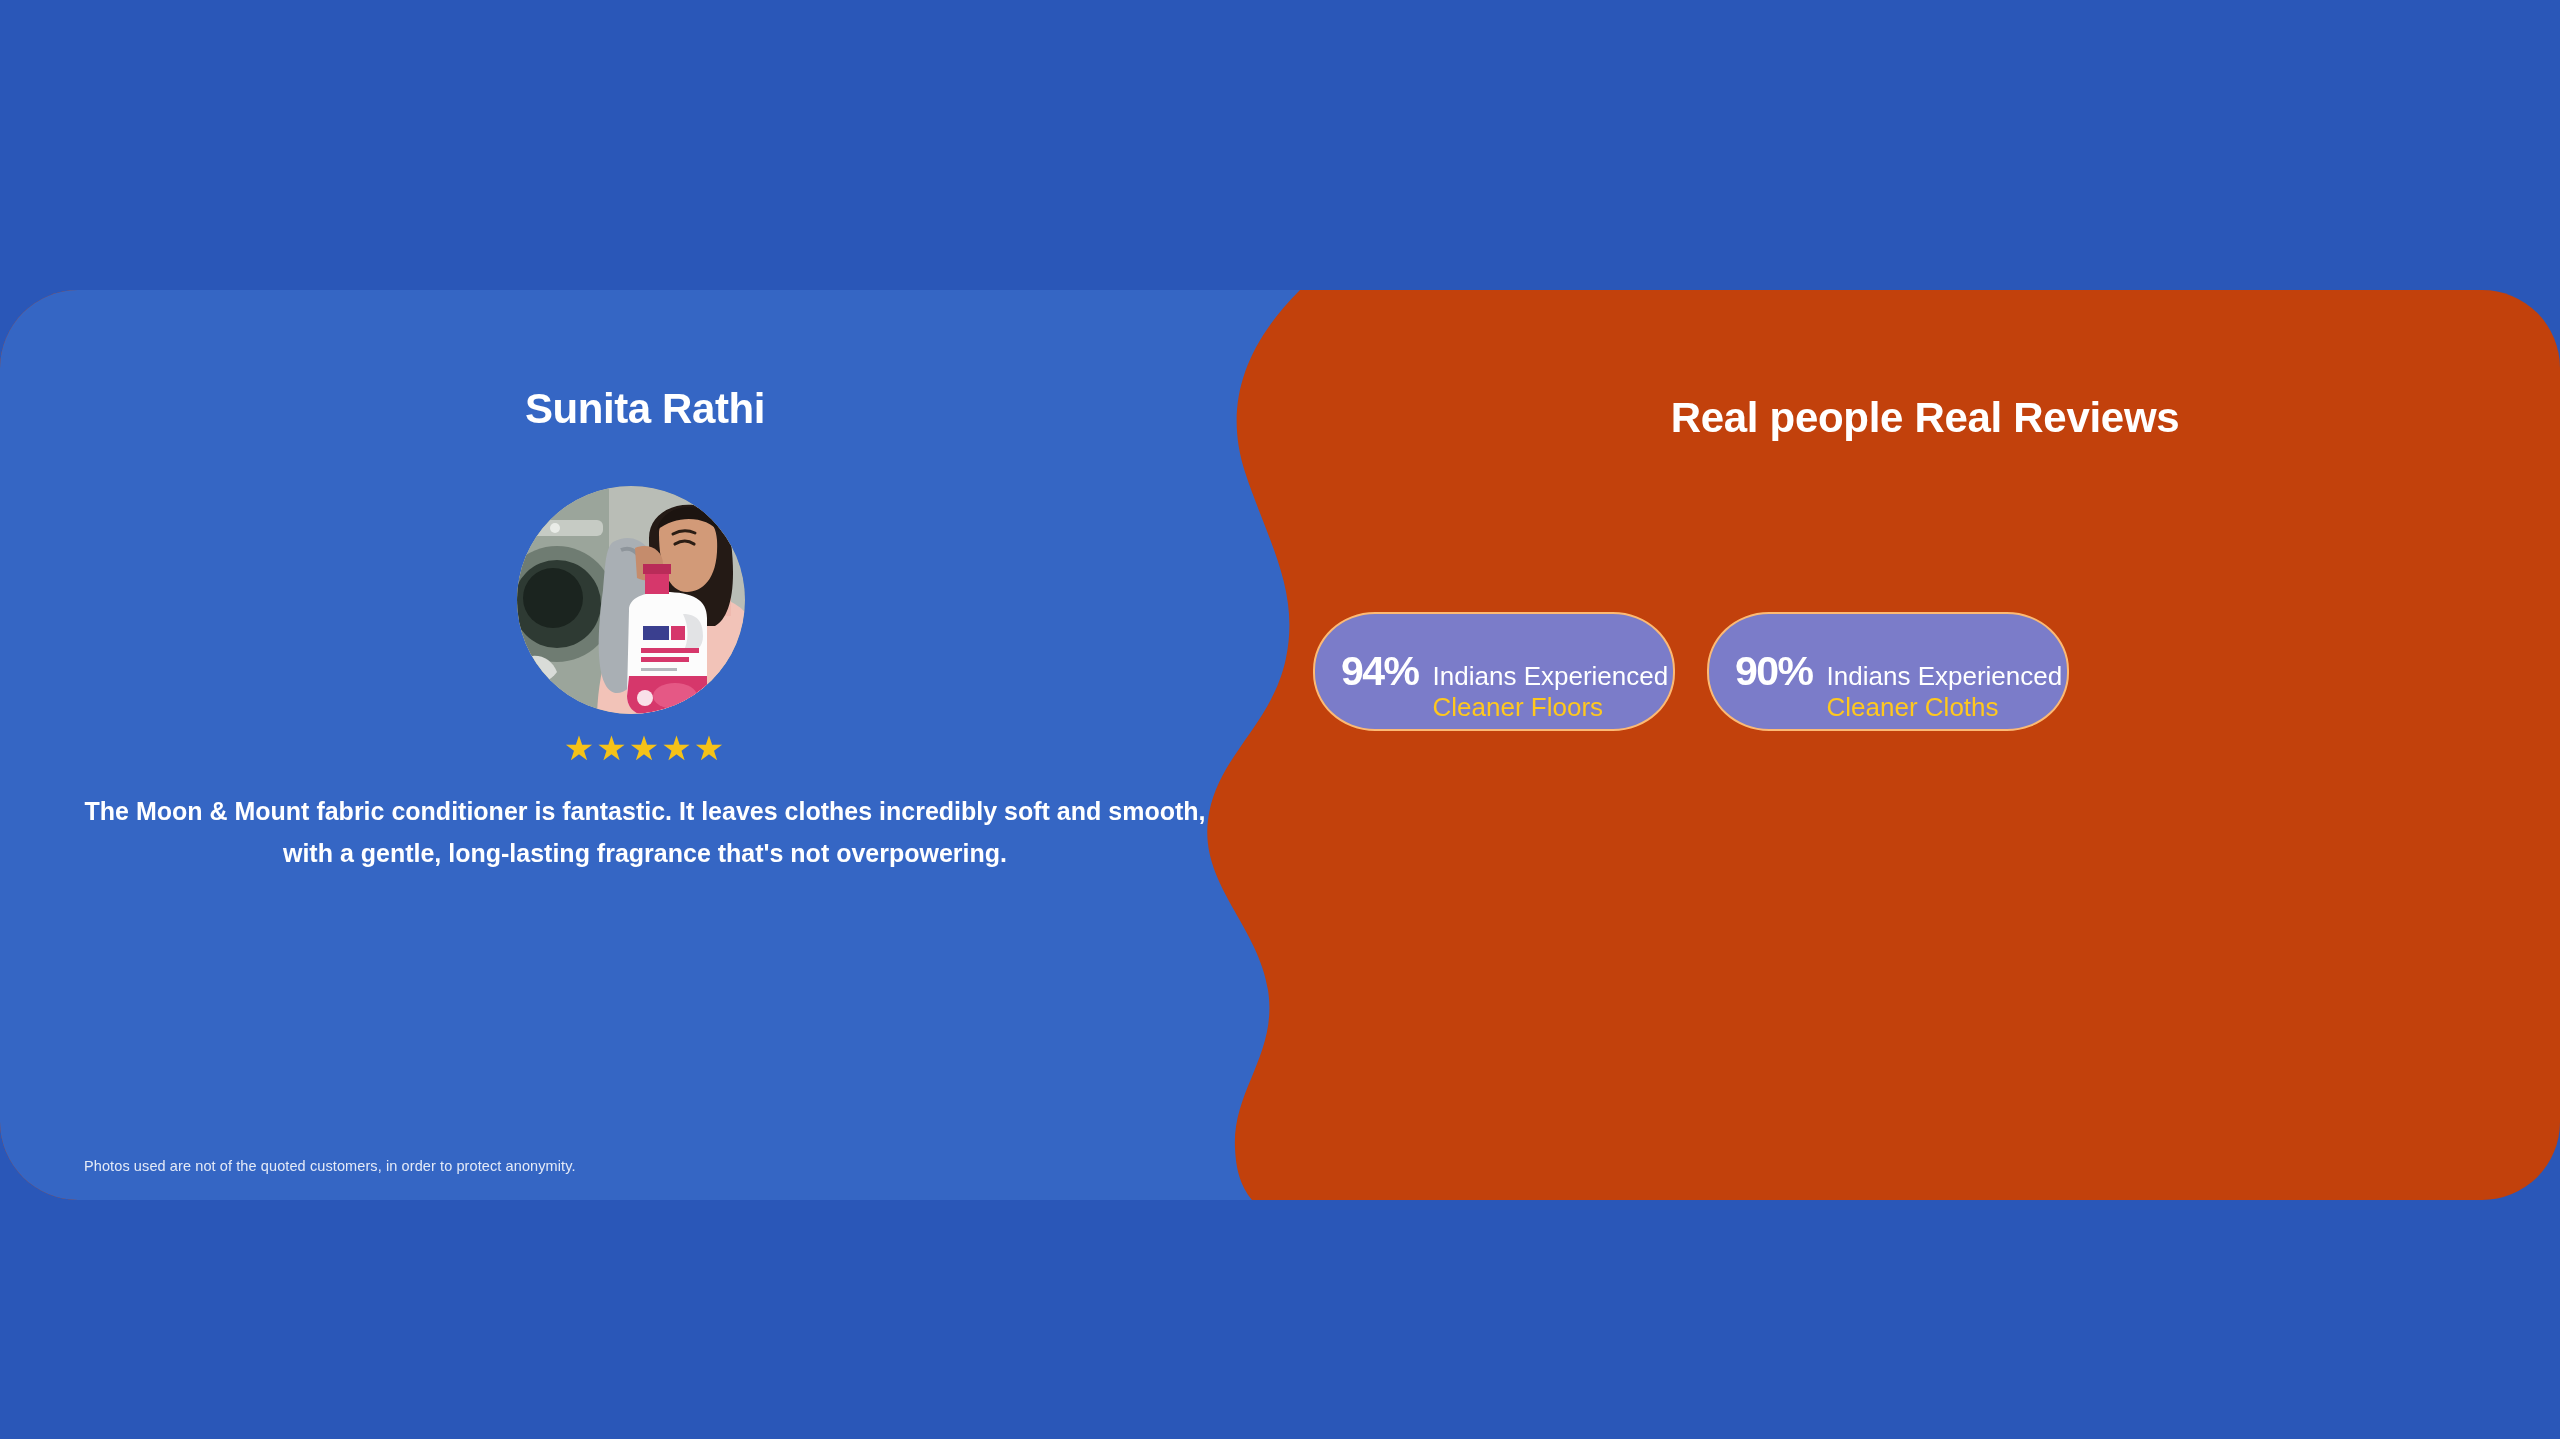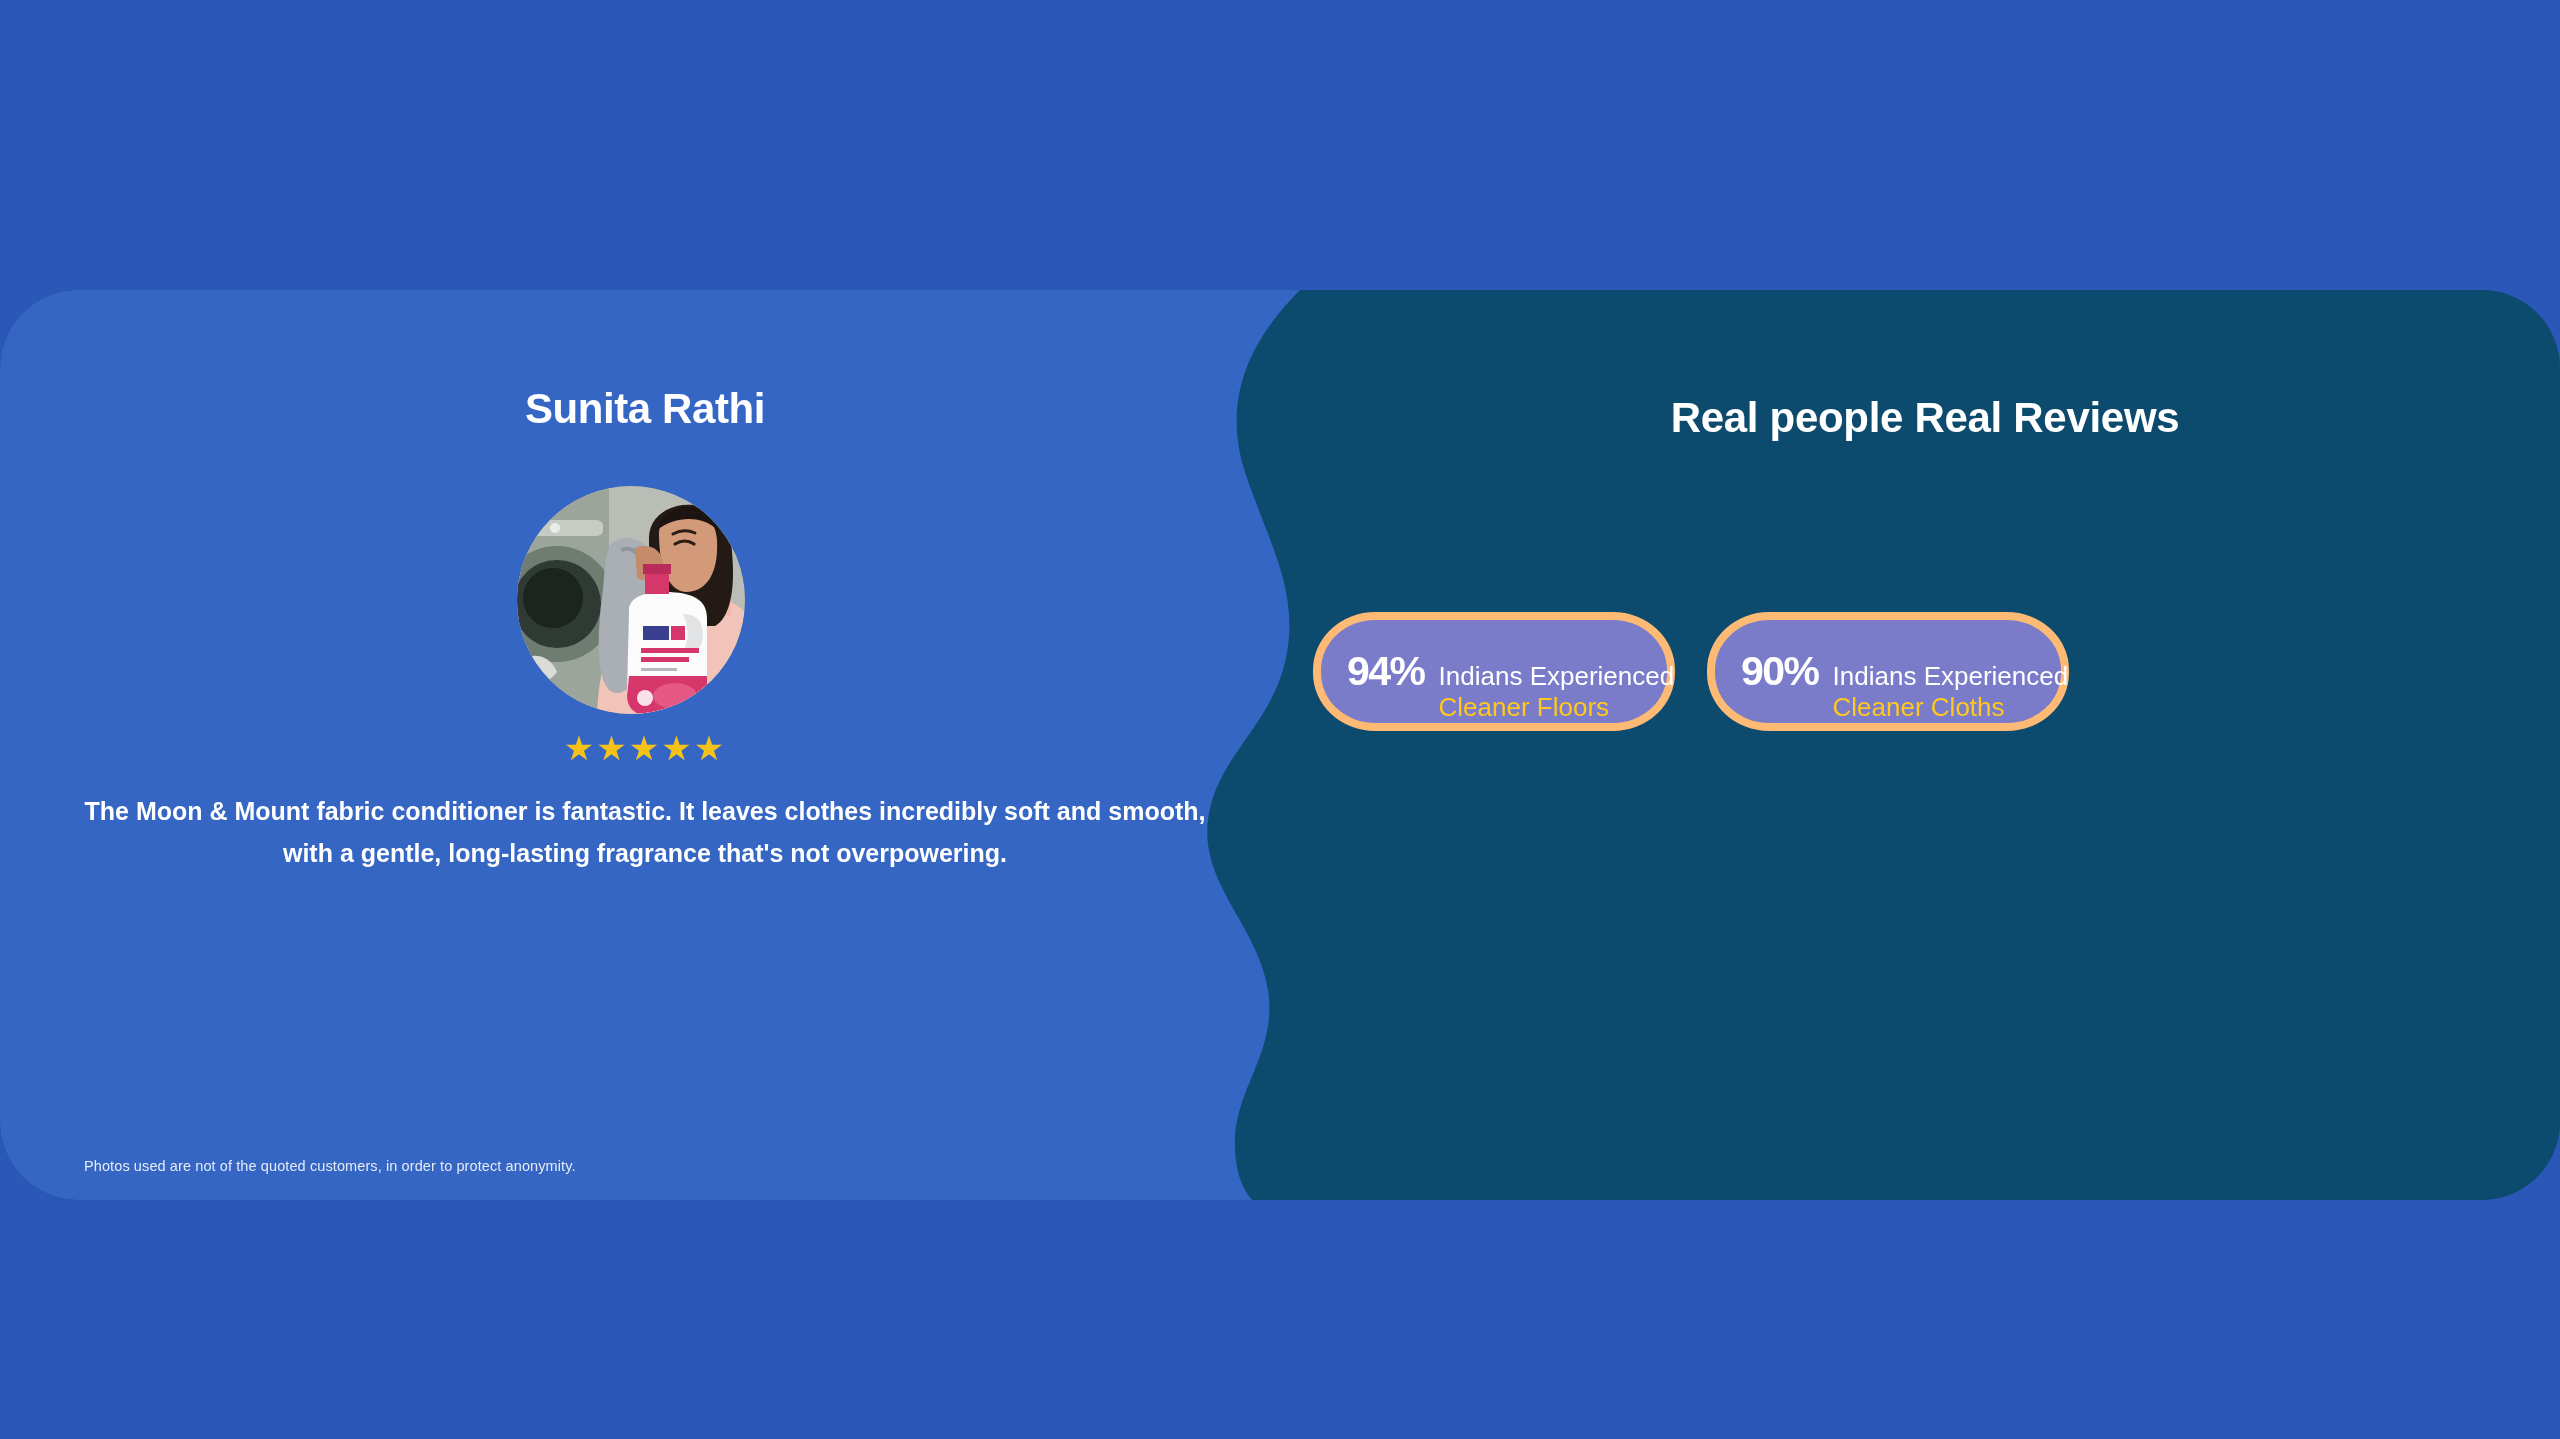--- a/index.html
+++ b/index.html
@@ -16,21 +16,21 @@
     background:#2A57B8;
   }
 
   
   .panel {
     position:absolute;
     left:0; top:290px;
     width:2560px; height:910px;
     border-radius:78px;
     overflow:hidden;
-    background:#0c4a6e;           
+    background:#c2410c;           
   }
 
   
   .wave-layer {
     position:absolute;
     left:0; top:0;
     width:2560px; height:910px;
     display:block;
   }
 
@@ -120,21 +120,21 @@
     grid-template-columns:362px 362px;
     grid-column-gap:32px;
     grid-row-gap:26px;
     justify-content:start;
   }
 
   .stat-card {
     position:relative;
     width:362px; height:119px;
     background:#7B7CC9;
-    border:8px solid #fdba74;
+    border:2px solid #fdba74;
     border-radius:62px / 58px;
     display:flex;
     align-items:center;
     padding-left:26px;
   }
 
   .pct {
     color:#FFFFFF;
     font-size:41px;
     font-weight:bold;

